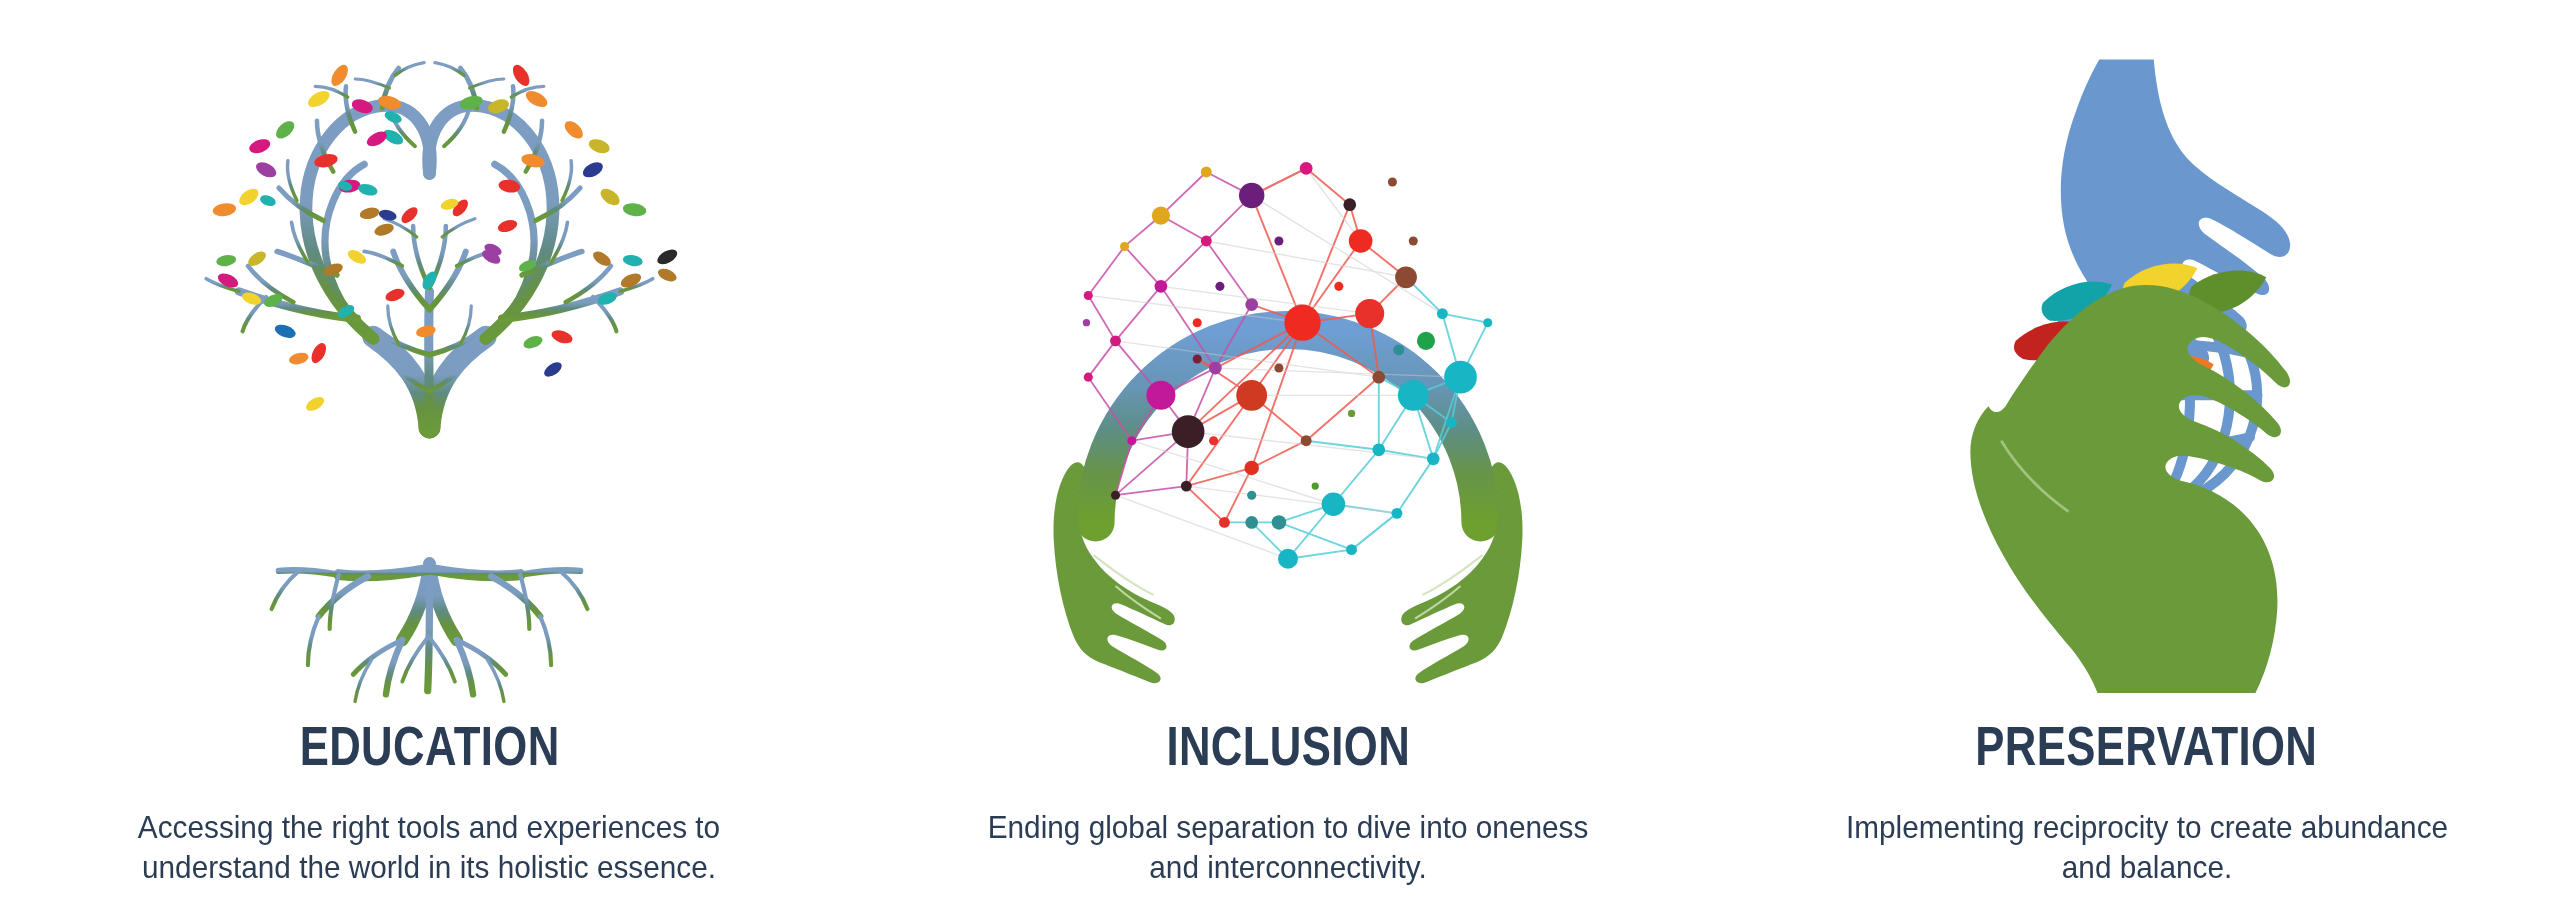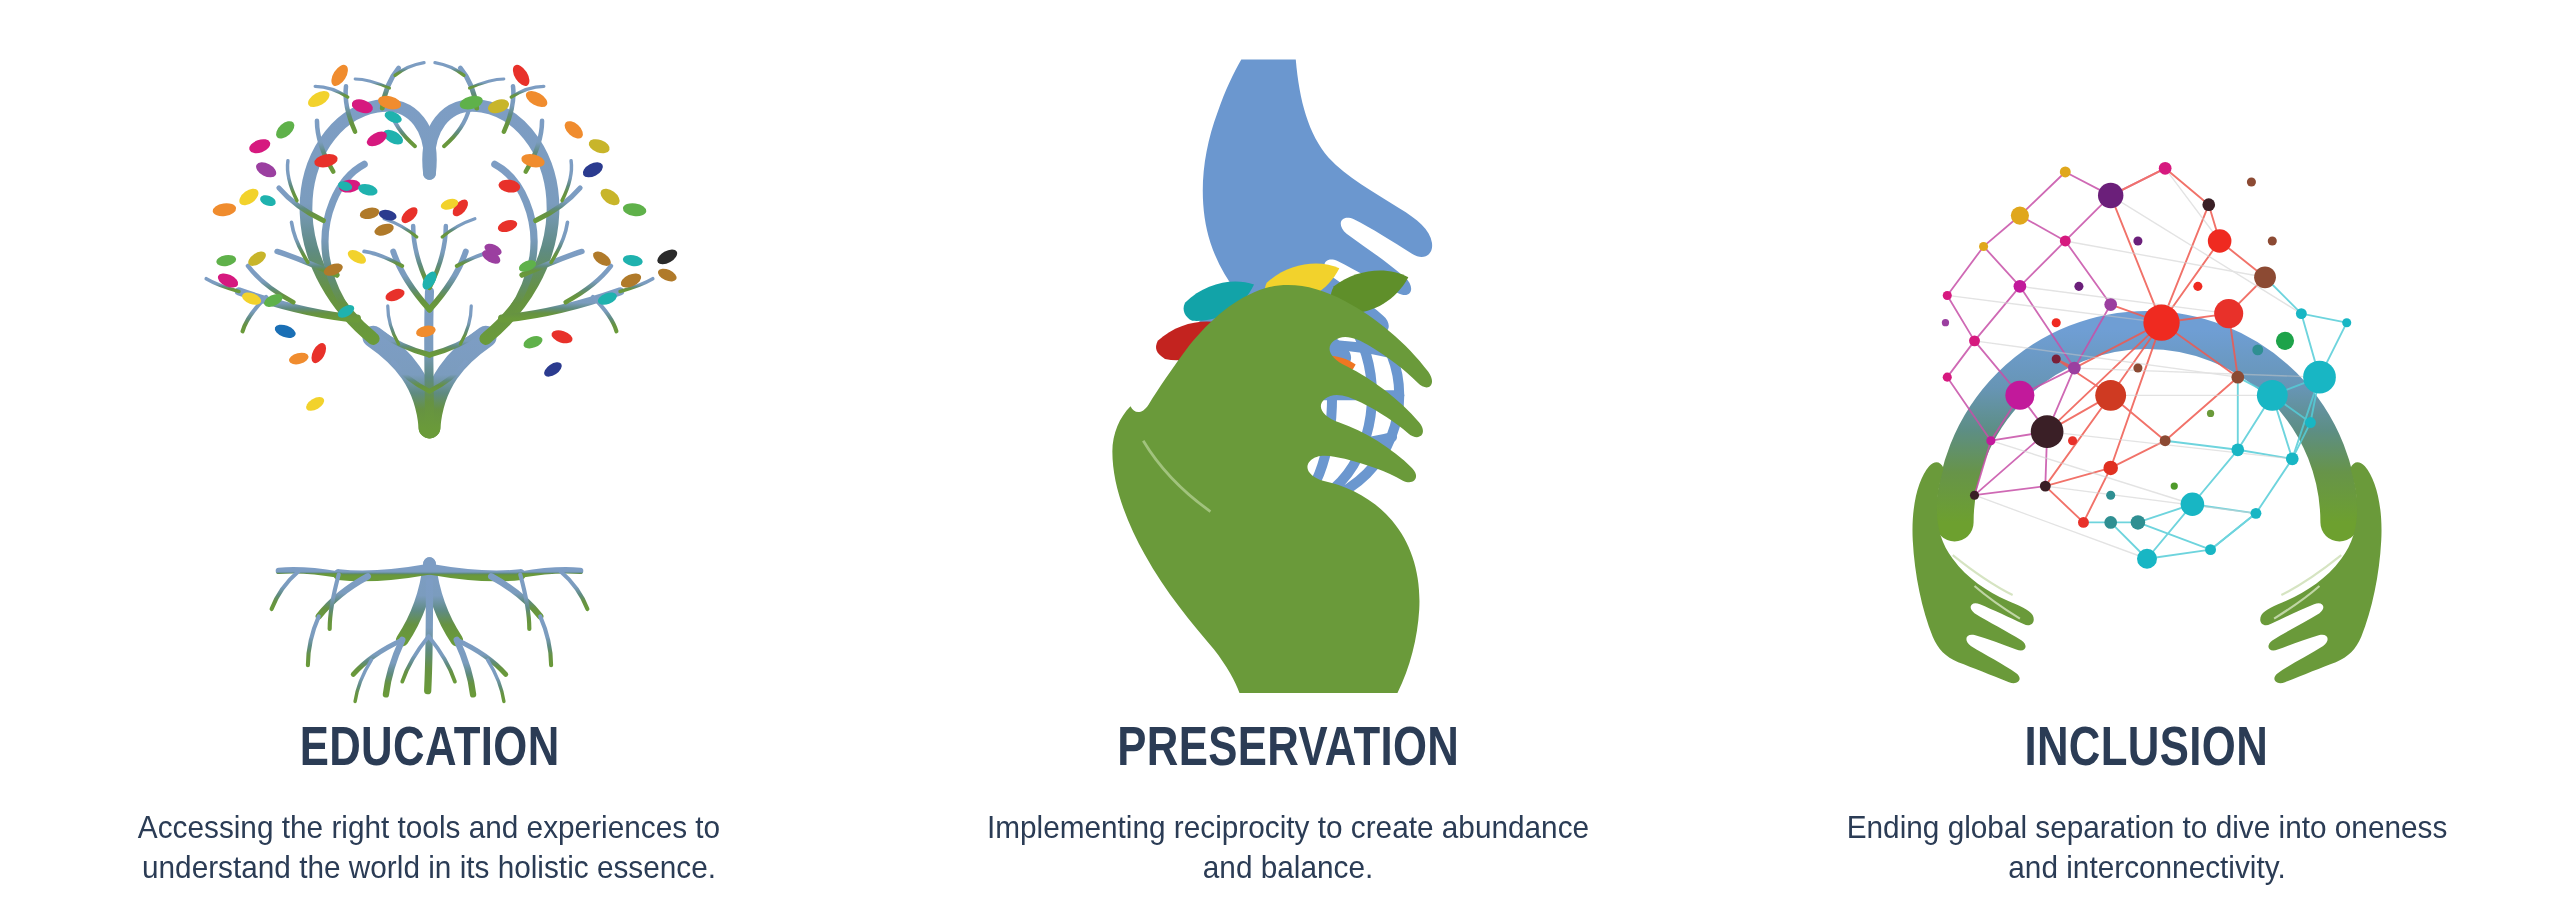--- a/index.html
+++ b/index.html
@@ -231,111 +231,20 @@
           <ellipse cx="352" cy="204" rx="10" ry="5.5" fill="#f2d22c" transform="rotate(-18 352 204)"></ellipse>
           <ellipse cx="290" cy="108" rx="10" ry="5.5" fill="#1fb2ae" transform="rotate(24 290 108)"></ellipse>
           <ellipse cx="238" cy="322" rx="10" ry="5.5" fill="#1fb2ae" transform="rotate(-30 238 322)"></ellipse>
         </g>
       </svg>
     </div>
     <div class="value-title" style="color: rgb(43, 60, 85);">EDUCATION</div>
     <div class="value-desc" style="color: rgb(43, 60, 85);">Accessing the right tools and experiences to understand the world in its holistic essence.</div>
   </div>
 
-  <div class="value-col col-preservation">
-    <div class="icon-wrap">
-      <svg width="563" height="690" viewBox="0 0 620 760" aria-hidden="true">
-
-        <g fill="#6b97cf">
-          <path d="M258 50
-                   L318 50
-                   C322 96 332 132 354 158
-                   C374 180 404 196 432 214
-                   C452 226 466 238 468 252
-                   C470 266 458 272 446 264
-                   C424 250 402 236 382 226
-                   C368 220 362 232 374 242
-                   C396 258 420 274 438 290
-                   C450 300 446 314 432 308
-                   C408 296 384 282 364 272
-                   C350 266 344 278 356 288
-                   C376 302 398 318 414 332
-                   C426 342 420 356 406 350
-                   C382 338 358 324 338 314
-                   C324 308 318 320 330 330
-                   C346 342 362 356 374 368
-                   C384 378 378 392 364 386
-                   C340 374 312 358 290 342
-                   C258 318 236 288 224 252
-                   C210 208 214 156 232 108
-                   C240 84 250 64 258 50 Z"></path>
-        </g>
-
-        <g stroke="#6b97cf" fill="none" stroke-width="11" stroke-linecap="round">
-          <circle cx="310" cy="420" r="122"></circle>
-          <ellipse cx="310" cy="420" rx="48" ry="122"></ellipse>
-          <ellipse cx="310" cy="420" rx="92" ry="122"></ellipse>
-          <path d="M196 374 C244 360 376 360 424 374"></path>
-          <path d="M188 420 L432 420"></path>
-          <path d="M196 466 C244 480 376 480 424 466"></path>
-        </g>
-
-        <g>
-          <path d="M196 318 C218 296 250 290 272 298 C260 324 232 340 204 338 C196 334 192 326 196 318 Z" fill="#12a3a8"></path>
-          <path d="M286 296 C310 274 344 270 366 280 C352 308 322 322 294 318 C284 312 282 304 286 296 Z" fill="#f2d22c"></path>
-          <path d="M360 300 C386 280 420 278 442 290 C426 320 394 334 366 328 C356 320 354 310 360 300 Z" fill="#5f8f2a"></path>
-          <path d="M166 360 C190 338 224 334 246 344 C232 372 202 386 174 380 C164 374 162 368 166 360 Z" fill="#c3231f"></path>
-          <path d="M222 354 C246 332 280 330 302 342 C288 370 256 384 228 376 C220 370 218 362 222 354 Z" fill="#d6197f"></path>
-          <path d="M280 346 C306 326 340 326 360 338 C344 366 314 380 286 372 C276 364 274 354 280 346 Z" fill="#9b3fa0"></path>
-          <path d="M190 410 C216 390 250 390 270 402 C254 430 224 444 196 436 C186 428 184 418 190 410 Z" fill="#1a6fb5"></path>
-          <path d="M304 392 C330 372 364 372 384 386 C368 414 336 428 310 418 C300 410 298 400 304 392 Z" fill="#ef7622"></path>
-          <path d="M224 452 C250 432 284 432 304 446 C288 474 256 488 230 478 C220 470 218 460 224 452 Z" fill="#5f8f2a"></path>
-          <path d="M284 460 C310 442 344 442 362 456 C346 484 314 496 290 486 C280 478 278 468 284 460 Z" fill="#a9c93a"></path>
-        </g>
-
-        <g fill="#6a9a3a">
-          <path d="M136 432
-                   C124 444 116 462 116 482
-                   C116 520 132 560 152 596
-                   C174 636 204 672 228 700
-                   C242 718 252 736 256 748
-                   L430 748
-                   C444 720 452 688 454 656
-                   C456 618 446 584 424 558
-                   C404 534 376 520 348 514
-                   C334 510 326 500 334 492
-                   C342 484 356 486 372 490
-                   C396 496 418 504 436 514
-                   C448 520 456 510 446 500
-                   C424 478 394 460 366 450
-                   C348 444 340 432 350 424
-                   C360 416 374 420 390 428
-                   C410 438 428 450 442 462
-                   C454 472 464 462 454 450
-                   C432 424 402 402 374 388
-                   C356 380 350 368 360 360
-                   C370 352 384 356 400 366
-                   C420 378 438 392 452 406
-                   C464 418 474 408 464 394
-                   C440 362 406 334 372 316
-                   C342 300 312 294 284 302
-                   C252 312 224 336 200 366
-                   C182 390 166 414 156 430
-                   C148 442 140 440 136 432 Z"></path>
-        </g>
-
-        <g stroke="#b9d49a" stroke-width="3" fill="none" opacity="0.7">
-          <path d="M150 470 C168 500 196 528 224 548"></path>
-        </g>
-      </svg>
-    </div>
-    <div class="value-title" style="color: rgb(43, 60, 85);">PRESERVATION</div>
-    <div class="value-desc" style="color: rgb(43, 60, 85);">Implementing reciprocity to create abundance and balance.</div>
-  </div>
-
   <div class="value-col col-inclusion">
     <div class="icon-wrap">
       <svg width="618" height="690" viewBox="0 0 680 760" aria-hidden="true">
         <defs>
           <linearGradient id="ringGrad" x1="0" y1="0" x2="0" y2="1">
             <stop offset="0%" stop-color="#6f9ed4"></stop>
             <stop offset="30%" stop-color="#6795b5"></stop>
             <stop offset="52%" stop-color="#5d8e85"></stop>
             <stop offset="74%" stop-color="#679449"></stop>
             <stop offset="100%" stop-color="#6da02f"></stop>
@@ -554,14 +463,105 @@
           <circle cx="300" cy="530" r="5" fill="#2f8f92"></circle>
           <circle cx="370" cy="520" r="4" fill="#4e9a2a"></circle>
           <circle cx="410" cy="440" r="4" fill="#6a9a3a"></circle>
         </g>
       </svg>
     </div>
     <div class="value-title" style="color: rgb(43, 60, 85);">INCLUSION</div>
     <div class="value-desc" style="color: rgb(43, 60, 85);">Ending global separation to dive into oneness and interconnectivity.</div>
   </div>
 
+  <div class="value-col col-preservation">
+    <div class="icon-wrap">
+      <svg width="563" height="690" viewBox="0 0 620 760" aria-hidden="true">
+
+        <g fill="#6b97cf">
+          <path d="M258 50
+                   L318 50
+                   C322 96 332 132 354 158
+                   C374 180 404 196 432 214
+                   C452 226 466 238 468 252
+                   C470 266 458 272 446 264
+                   C424 250 402 236 382 226
+                   C368 220 362 232 374 242
+                   C396 258 420 274 438 290
+                   C450 300 446 314 432 308
+                   C408 296 384 282 364 272
+                   C350 266 344 278 356 288
+                   C376 302 398 318 414 332
+                   C426 342 420 356 406 350
+                   C382 338 358 324 338 314
+                   C324 308 318 320 330 330
+                   C346 342 362 356 374 368
+                   C384 378 378 392 364 386
+                   C340 374 312 358 290 342
+                   C258 318 236 288 224 252
+                   C210 208 214 156 232 108
+                   C240 84 250 64 258 50 Z"></path>
+        </g>
+
+        <g stroke="#6b97cf" fill="none" stroke-width="11" stroke-linecap="round">
+          <circle cx="310" cy="420" r="122"></circle>
+          <ellipse cx="310" cy="420" rx="48" ry="122"></ellipse>
+          <ellipse cx="310" cy="420" rx="92" ry="122"></ellipse>
+          <path d="M196 374 C244 360 376 360 424 374"></path>
+          <path d="M188 420 L432 420"></path>
+          <path d="M196 466 C244 480 376 480 424 466"></path>
+        </g>
+
+        <g>
+          <path d="M196 318 C218 296 250 290 272 298 C260 324 232 340 204 338 C196 334 192 326 196 318 Z" fill="#12a3a8"></path>
+          <path d="M286 296 C310 274 344 270 366 280 C352 308 322 322 294 318 C284 312 282 304 286 296 Z" fill="#f2d22c"></path>
+          <path d="M360 300 C386 280 420 278 442 290 C426 320 394 334 366 328 C356 320 354 310 360 300 Z" fill="#5f8f2a"></path>
+          <path d="M166 360 C190 338 224 334 246 344 C232 372 202 386 174 380 C164 374 162 368 166 360 Z" fill="#c3231f"></path>
+          <path d="M222 354 C246 332 280 330 302 342 C288 370 256 384 228 376 C220 370 218 362 222 354 Z" fill="#d6197f"></path>
+          <path d="M280 346 C306 326 340 326 360 338 C344 366 314 380 286 372 C276 364 274 354 280 346 Z" fill="#9b3fa0"></path>
+          <path d="M190 410 C216 390 250 390 270 402 C254 430 224 444 196 436 C186 428 184 418 190 410 Z" fill="#1a6fb5"></path>
+          <path d="M304 392 C330 372 364 372 384 386 C368 414 336 428 310 418 C300 410 298 400 304 392 Z" fill="#ef7622"></path>
+          <path d="M224 452 C250 432 284 432 304 446 C288 474 256 488 230 478 C220 470 218 460 224 452 Z" fill="#5f8f2a"></path>
+          <path d="M284 460 C310 442 344 442 362 456 C346 484 314 496 290 486 C280 478 278 468 284 460 Z" fill="#a9c93a"></path>
+        </g>
+
+        <g fill="#6a9a3a">
+          <path d="M136 432
+                   C124 444 116 462 116 482
+                   C116 520 132 560 152 596
+                   C174 636 204 672 228 700
+                   C242 718 252 736 256 748
+                   L430 748
+                   C444 720 452 688 454 656
+                   C456 618 446 584 424 558
+                   C404 534 376 520 348 514
+                   C334 510 326 500 334 492
+                   C342 484 356 486 372 490
+                   C396 496 418 504 436 514
+                   C448 520 456 510 446 500
+                   C424 478 394 460 366 450
+                   C348 444 340 432 350 424
+                   C360 416 374 420 390 428
+                   C410 438 428 450 442 462
+                   C454 472 464 462 454 450
+                   C432 424 402 402 374 388
+                   C356 380 350 368 360 360
+                   C370 352 384 356 400 366
+                   C420 378 438 392 452 406
+                   C464 418 474 408 464 394
+                   C440 362 406 334 372 316
+                   C342 300 312 294 284 302
+                   C252 312 224 336 200 366
+                   C182 390 166 414 156 430
+                   C148 442 140 440 136 432 Z"></path>
+        </g>
+
+        <g stroke="#b9d49a" stroke-width="3" fill="none" opacity="0.7">
+          <path d="M150 470 C168 500 196 528 224 548"></path>
+        </g>
+      </svg>
+    </div>
+    <div class="value-title" style="color: rgb(43, 60, 85);">PRESERVATION</div>
+    <div class="value-desc" style="color: rgb(43, 60, 85);">Implementing reciprocity to create abundance and balance.</div>
+  </div>
+
 </div>
 
 
 </body></html>

